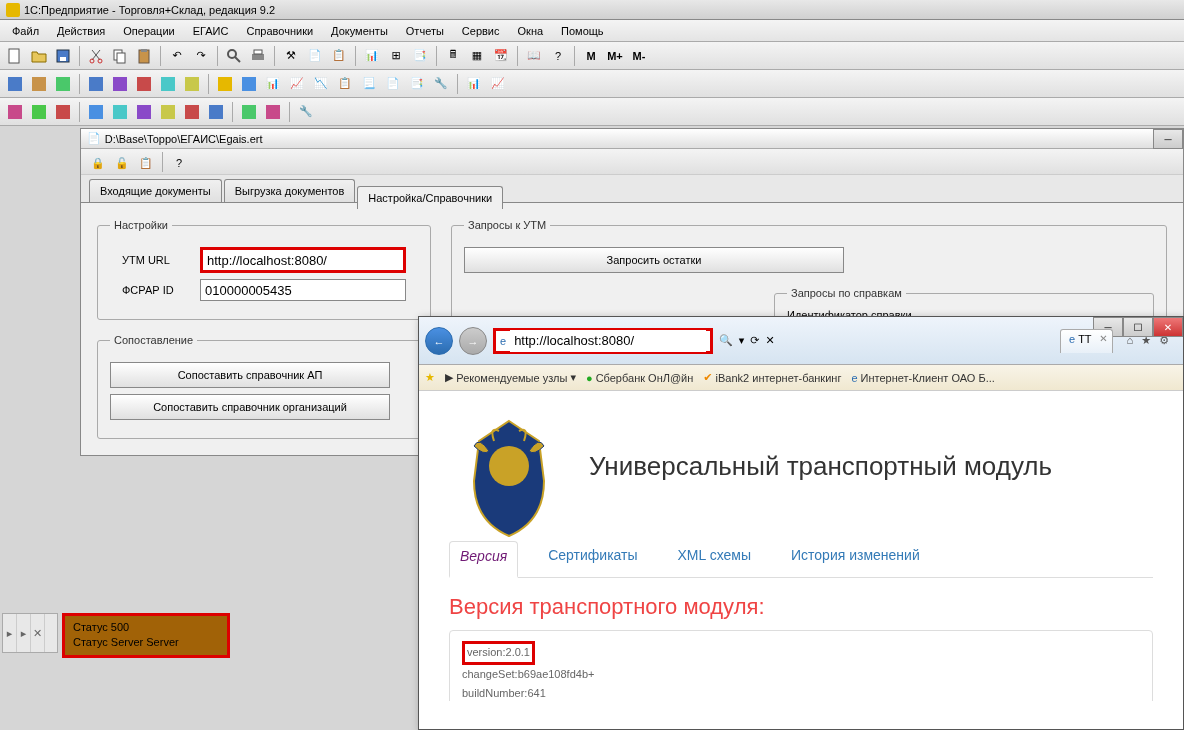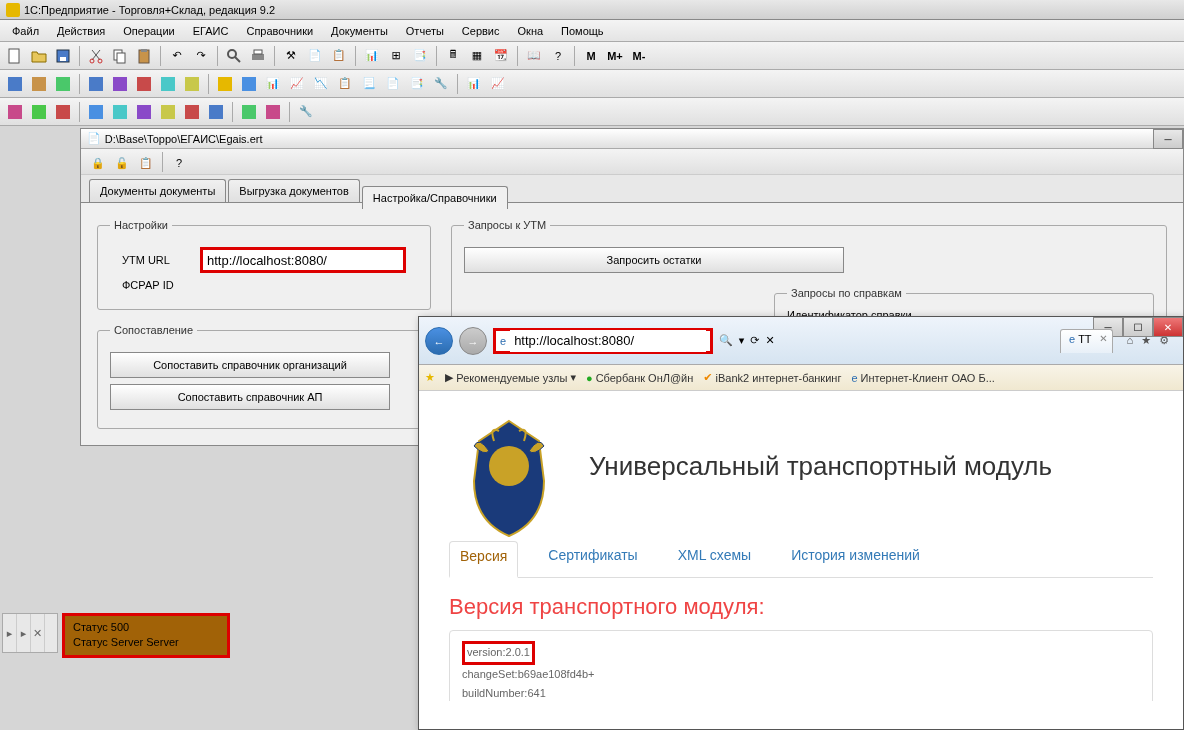--- a/index.html
+++ b/index.html
@@ -35,21 +35,21 @@
 .ie-url-wrap input { border:none; flex:1; height:22px; outline:none; }
 .ie-tab { background:linear-gradient(#fff,#e8f0f8); border:1px solid #aaa; border-bottom:none; padding:3px 20px 3px 8px; border-radius:3px 3px 0 0; position:relative; }
 .ie-close { position:absolute; right:4px; top:3px; font-size:10px; color:#888; }
 .ie-fav { background:linear-gradient(#f8f4e8,#f0e8d0); height:26px; border-bottom:1px solid #ccc; display:flex; align-items:center; padding:0 6px; gap:10px; font-size:11px; }
 .ie-fav-item { display:inline-flex; align-items:center; gap:3px; color:#333; }
 .ie-body { padding:20px 30px; background:#fff; height:310px; overflow:hidden; }
 .emblem { float:left; width:120px; height:130px; margin-right:20px; }
 .utm-title { font-size:26px; color:#333; padding-top:40px; }
 .utm-tabs { clear:both; display:flex; gap:20px; border-bottom:1px solid #ddd; margin-top:20px; padding-bottom:8px; }
 .utm-tab { color:#337ab7; font-size:14px; cursor:pointer; padding:6px 10px; }
-.utm-tab.active { color:#a16207; border:1px solid #ddd; border-bottom:2px solid #fff; border-radius:4px 4px 0 0; margin-bottom:-9px; background:#fff; }
+.utm-tab.active { color:#701a75; border:1px solid #ddd; border-bottom:2px solid #fff; border-radius:4px 4px 0 0; margin-bottom:-9px; background:#fff;font-style:italic; }
 .utm-sec-title { font-size:22px; color:#ef4444; margin:16px 0 10px; }
 .utm-ver-box { border:1px solid #ddd; border-radius:4px; padding:10px 12px; font-family:monospace; font-size:12px; line-height:1.6; color:#666; }
 .status-box { position:absolute; top:613px; left:62px; width:168px; border:3px solid #d00; background:#a16207; padding:4px 8px; font-size:12px; line-height:1.4; }
 .left-strip { position:absolute; top:613px; left:2px; width:56px; height:40px; background:#e8e8e8; border:1px solid #aaa; display:flex; }
 .strip-btn { width:14px; border-right:1px solid #ccc; display:flex; align-items:center; justify-content:center; color:#666; }
 .win-btns { position:absolute; top:0; right:0; display:flex; }
 .win-btn { width:30px; height:20px; background:linear-gradient(#e8e8e8,#ccc); border:1px solid #888; display:flex; align-items:center; justify-content:center; font-size:10px; }
 .win-btn.close { background:linear-gradient(#e77,#c33); color:#fff; }
 .ie-win-btns { position:absolute; top:0; right:0; display:flex; }
 .ie-icons-right { display:flex; gap:8px; padding:0 8px; color:#555; font-size:14px; }
@@ -246,40 +246,41 @@
     </div>
   </div>
   <div class="mini-tb">
     <div class="tb-btn">🔒</div>
     <div class="tb-btn">🔓</div>
     <div class="tb-btn">📋</div>
     <div class="tb-sep"></div>
     <div class="tb-btn">?</div>
   </div>
   <div class="tabs">
-    <div class="tab">Документы документы</div>
+    <div class="tab">Входящие документы</div>
     <div class="tab">Выгрузка документов</div>
     <div class="tab active">Настройка/Справочники</div>
   </div>
   <div class="form-area">
     <div class="left-settings">
       <fieldset>
         <legend>Настройки</legend>
         <div class="field-row">
           <span class="field-label">УТМ URL</span>
           <span class="url-hl hl"><input type="text" value="http://localhost:8080/" style=""></span>
         </div>
         <div class="field-row">
           <span class="field-label">ФСРАР ID</span>
+          <input type="text" style="width: 206px;" value="010000005435">
         </div>
       </fieldset>
       <fieldset>
         <legend>Сопоставление</legend>
+        <button class="form-btn">Сопоставить справочник АП</button>
         <button class="form-btn">Сопоставить справочник организаций</button>
-        <button class="form-btn">Сопоставить справочник АП</button>
       </fieldset>
     </div>
     <fieldset style="flex:1">
       <legend>Запросы к УТМ</legend>
       <button class="form-btn wide-btn">Запросить остатки</button>
       <fieldset style="margin-top:8px;width:380px;float:right">
         <legend>Запросы по справкам</legend>
         <span>Идентификатор справки</span>
       </fieldset>
     </fieldset>

